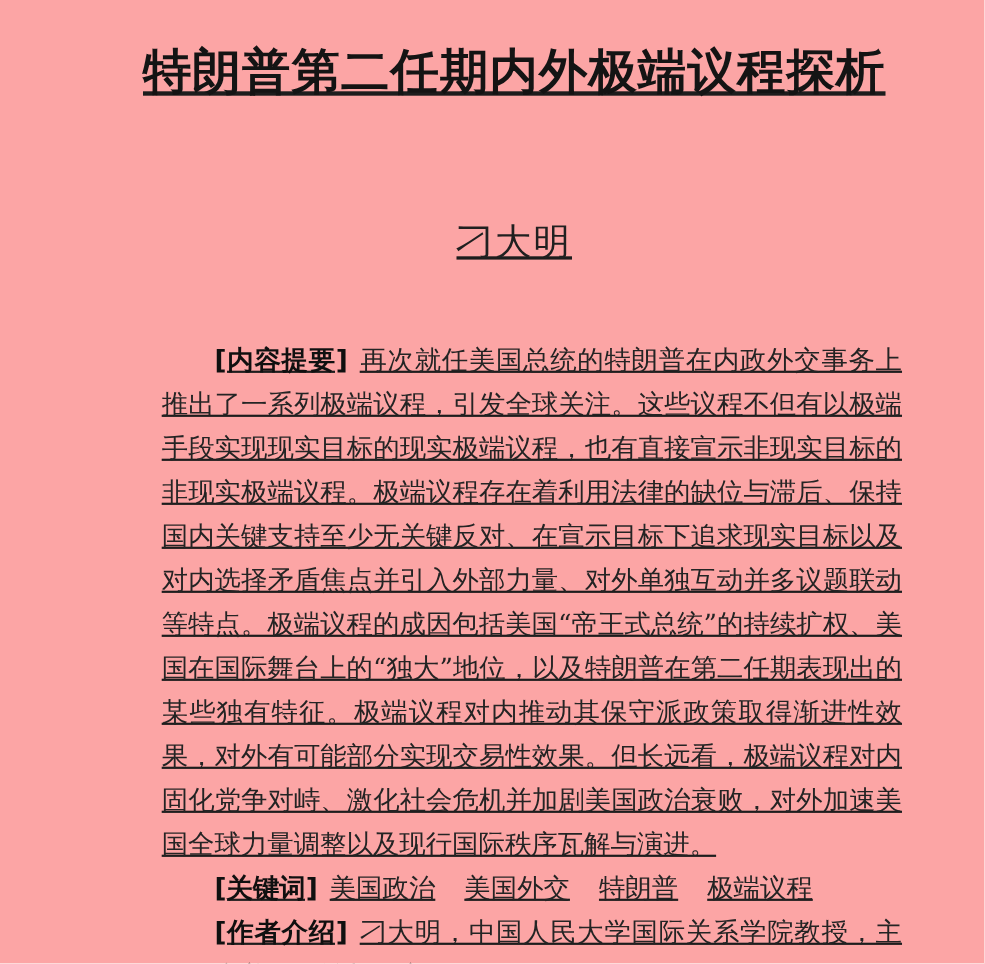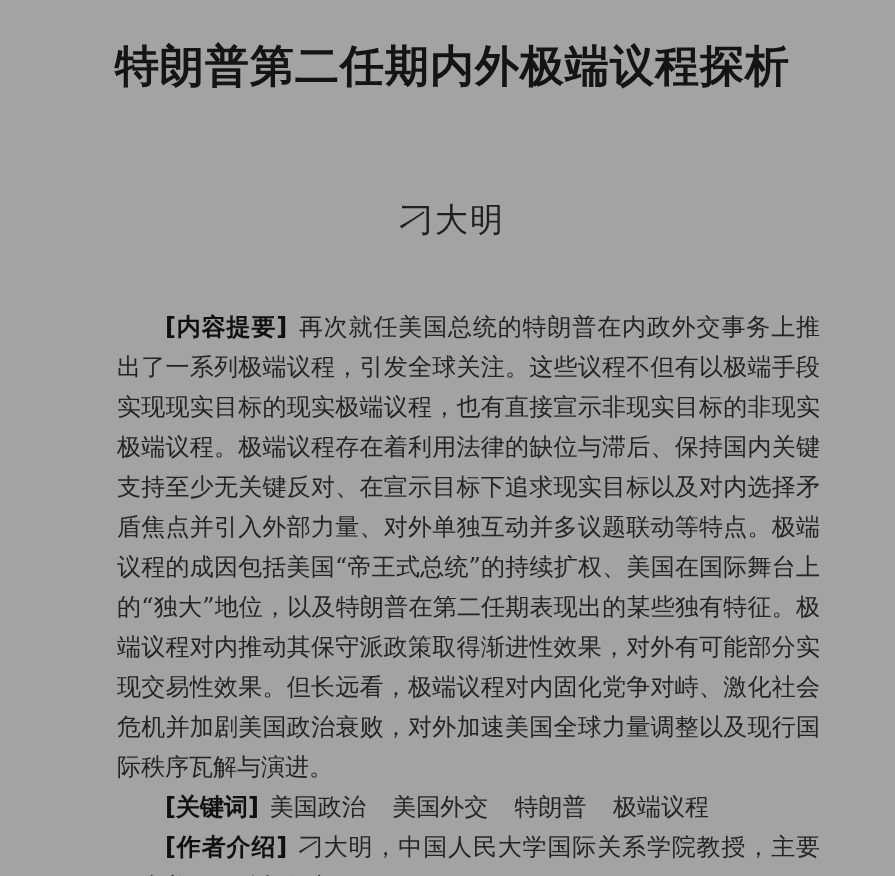--- a/index.html
+++ b/index.html
@@ -7,23 +7,24 @@
     padding: 0;
     background: #ffffff;
     font-family: "DejaVu Serif", "Liberation Serif", serif;
     color: #1d1d1d;
   }
   .page {
     position: relative;
     width: 895px;
     height: 876px;
     box-sizing: border-box;
-    background: #a3a3a3;
-    padding: 30px 75px 0 85px;
+    background: #fca5a5;
+    padding: 30px 75px 0 115px;
     overflow: hidden;
+    text-decoration: underline;
   }
   .title {
     margin: 8px 0 0 0;
     font-size: 44px;
     line-height: 1.25;
     font-weight: bold;
     text-align: center;
     letter-spacing: 1px;
     color: #141414;
     font-family: "DejaVu Serif", "Liberation Serif", serif;

